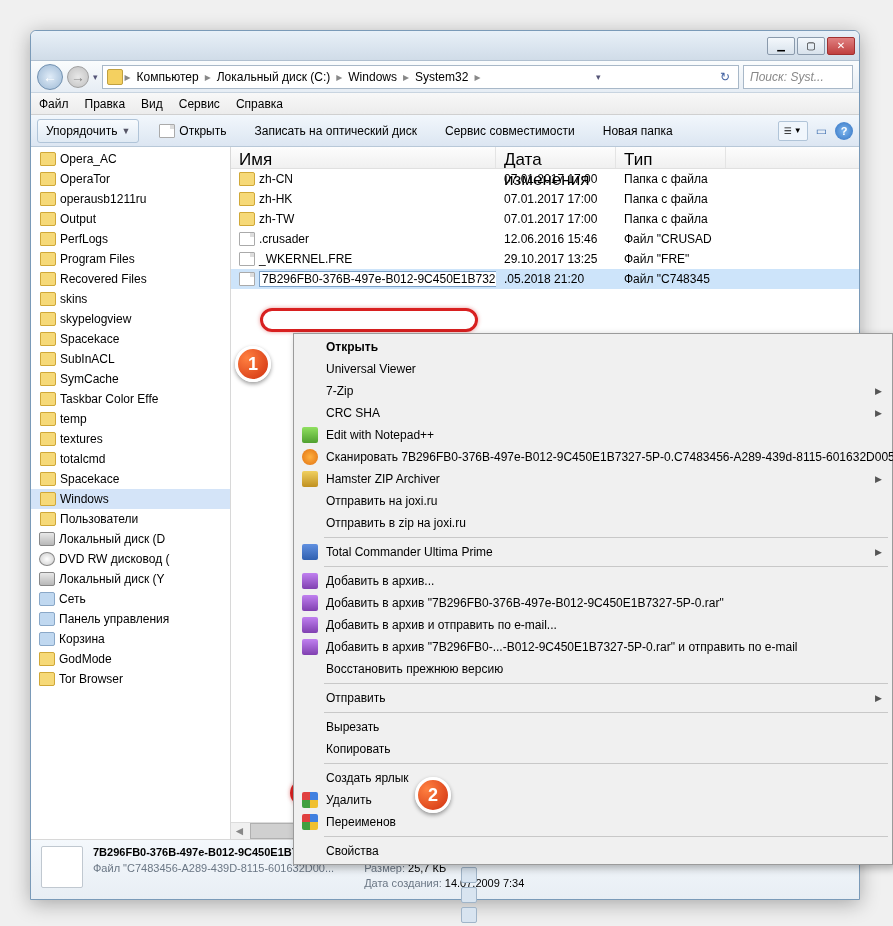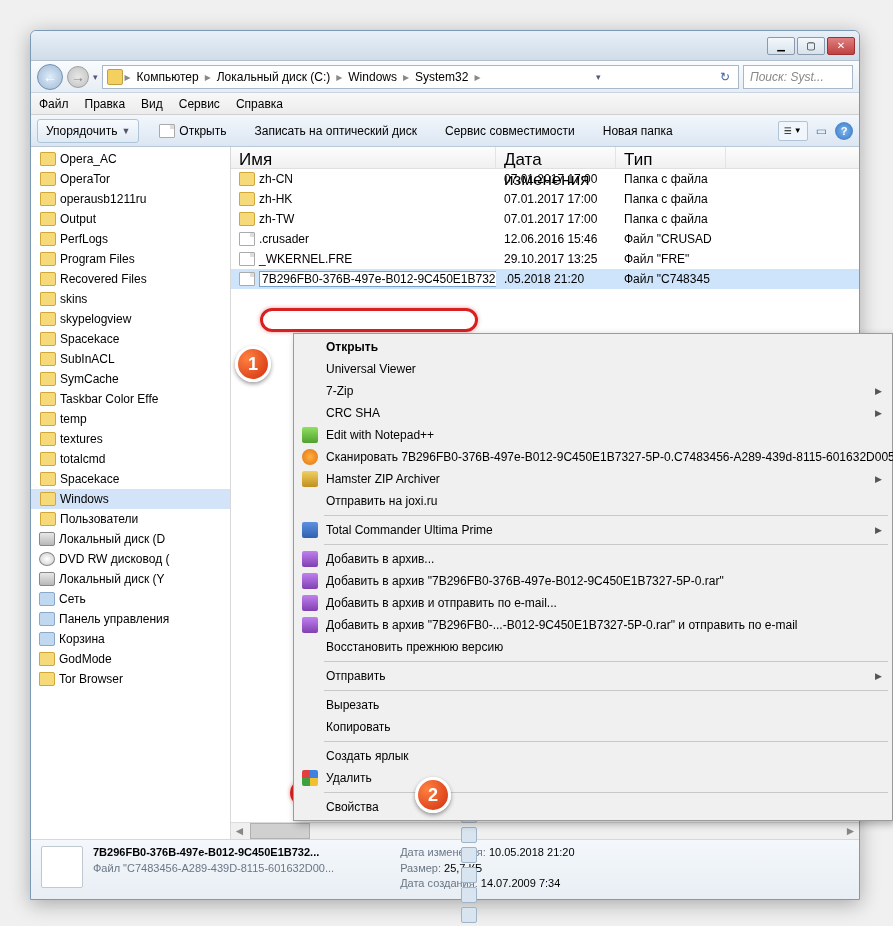--- a/index.html
+++ b/index.html
@@ -60,21 +60,21 @@
 .ctxmenu .arrow { margin-left: auto; font-size: 9px; color: #555; }
 .mico.np { background: linear-gradient(#90e060,#50a030); border-radius: 2px; }
 .mico.av { background: radial-gradient(#ffb040,#e07010); border-radius: 50%; }
 .mico.zip { background: linear-gradient(#f0d060,#c09020); border-radius: 2px; }
 .mico.rar { background: linear-gradient(#c080f0,#8040b0); border-radius: 2px; }
 .mico.tc { background: linear-gradient(#6090e0,#3060b0); border-radius: 2px; }
 .mico.shield { background: conic-gradient(#4080e0 0 90deg,#f0c030 90deg 180deg,#40a040 180deg 270deg,#e04040 270deg); border-radius: 2px; }
 .details { height: 60px; border-top: 1px solid #d8d8d8; background: linear-gradient(#f4f8fc,#e8eef4); display: flex; padding: 6px 10px; gap: 10px; }
 .dthumb { width: 42px; height: 42px; background: #fff; border: 1px solid #c0c8d0; border-radius: 2px; }
 .dinfo { display: grid; grid-template-columns: auto auto; column-gap: 30px; font-size: 11px; }
-.dinfo .lbl { color: #6a7684; margin-left: 36px; }
+.dinfo .lbl { color: #6a7684; }
 .hscroll { height: 17px; background: #f0f0f0; border-top: 1px solid #dcdcdc; display: flex; }
 .hscroll .arrow { width: 17px; display: flex; align-items: center; justify-content: center; color: #888; cursor: pointer; }
 .hscroll .thumb { width: 60px; background: #d0d0d0; border: 1px solid #b0b0b0; margin-left: 2px; }
 .sideextra { position: absolute; left: 230px; top: 320px; width: 20px; }
 .sideextra div { width: 16px; height: 16px; margin-bottom: 4px; background: #d8e4f0; border: 1px solid #a0b4c8; border-radius: 2px; }
 </style>
 </head>
 <body>
 
 <div class="window">
@@ -373,20 +373,23 @@
         <span>Сканировать 7B296FB0-376B-497e-B012-9C450E1B7327-5P-0.C7483456-A289-439d-8115-601632D005A0</span>
       </div>
       <div class="mi">
         <span class="mico zip"></span>
         <span>Hamster ZIP Archiver</span>
         <span class="arrow">▶</span>
       </div>
       <div class="mi">
         <span>Отправить на joxi.ru</span>
       </div>
+      <div class="mi">
+        <span>Отправить в zip на joxi.ru</span>
+      </div>
       <div class="sep"></div>
       <div class="mi">
         <span class="mico tc"></span>
         <span>Total Commander Ultima Prime</span>
         <span class="arrow">▶</span>
       </div>
       <div class="sep"></div>
       <div class="mi">
         <span class="mico rar"></span>
         <span>Добавить в архив...</span>
@@ -418,20 +421,24 @@
       <div class="mi">
         <span>Копировать</span>
       </div>
       <div class="sep"></div>
       <div class="mi">
         <span>Создать ярлык</span>
       </div>
       <div class="mi">
         <span class="mico shield"></span>
         <span>Удалить</span>
+      </div>
+      <div class="mi">
+        <span class="mico shield"></span>
+        <span>Переименов</span>
       </div>
       <div class="sep"></div>
       <div class="mi">
         <span>Свойства</span>
       </div>
     </div>
 
   <div class="highlight-sel" style="left:229px; top:277px; width:218px; height:24px;"></div>
   <div class="highlight-sel" style="left:259px; top:749px; width:120px; height:26px;"></div>
   <div class="badge" style="left:204px; top:315px">1</div>

